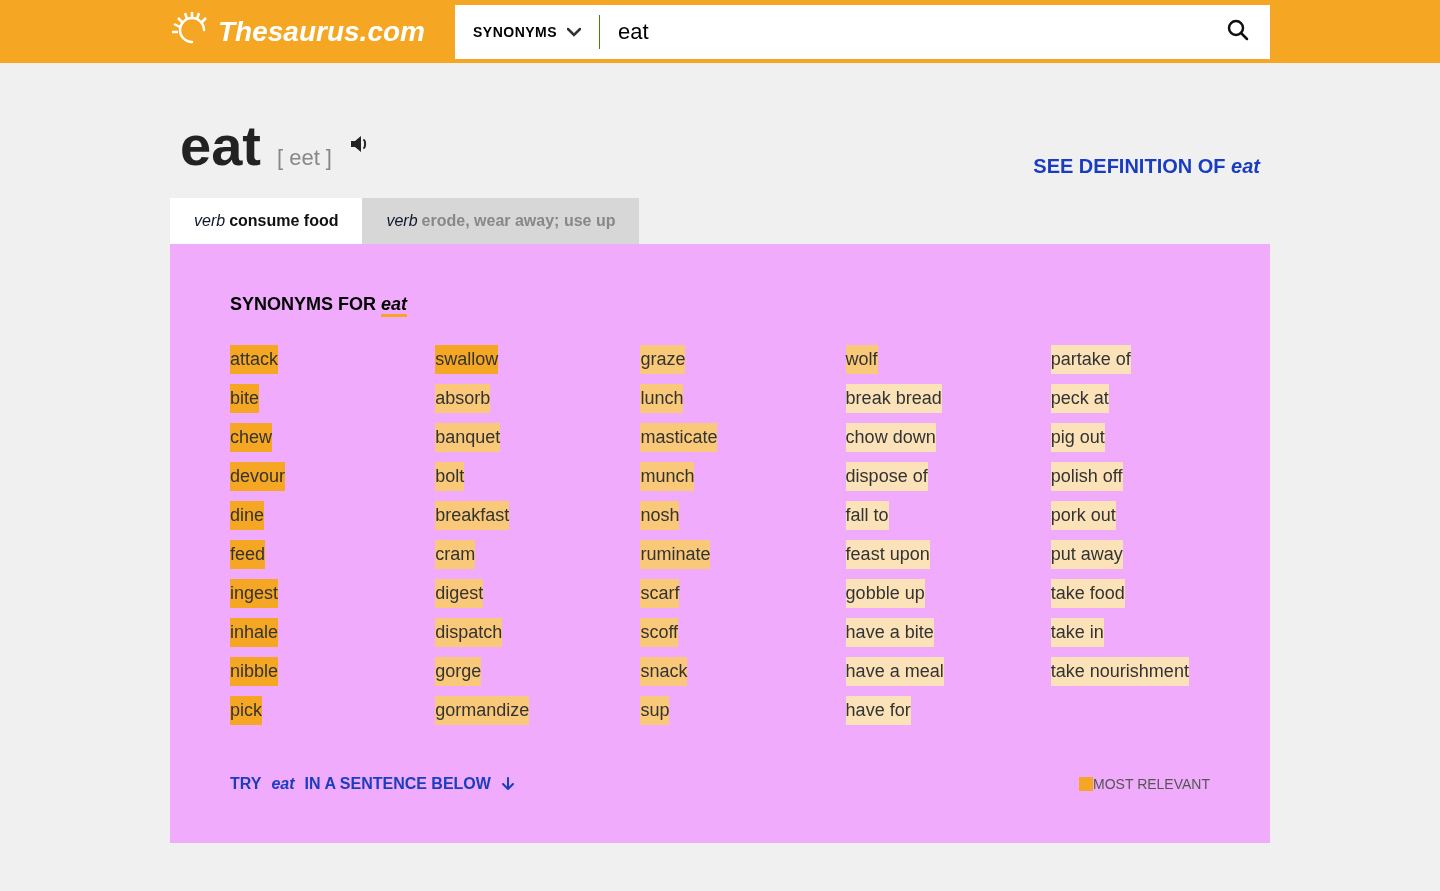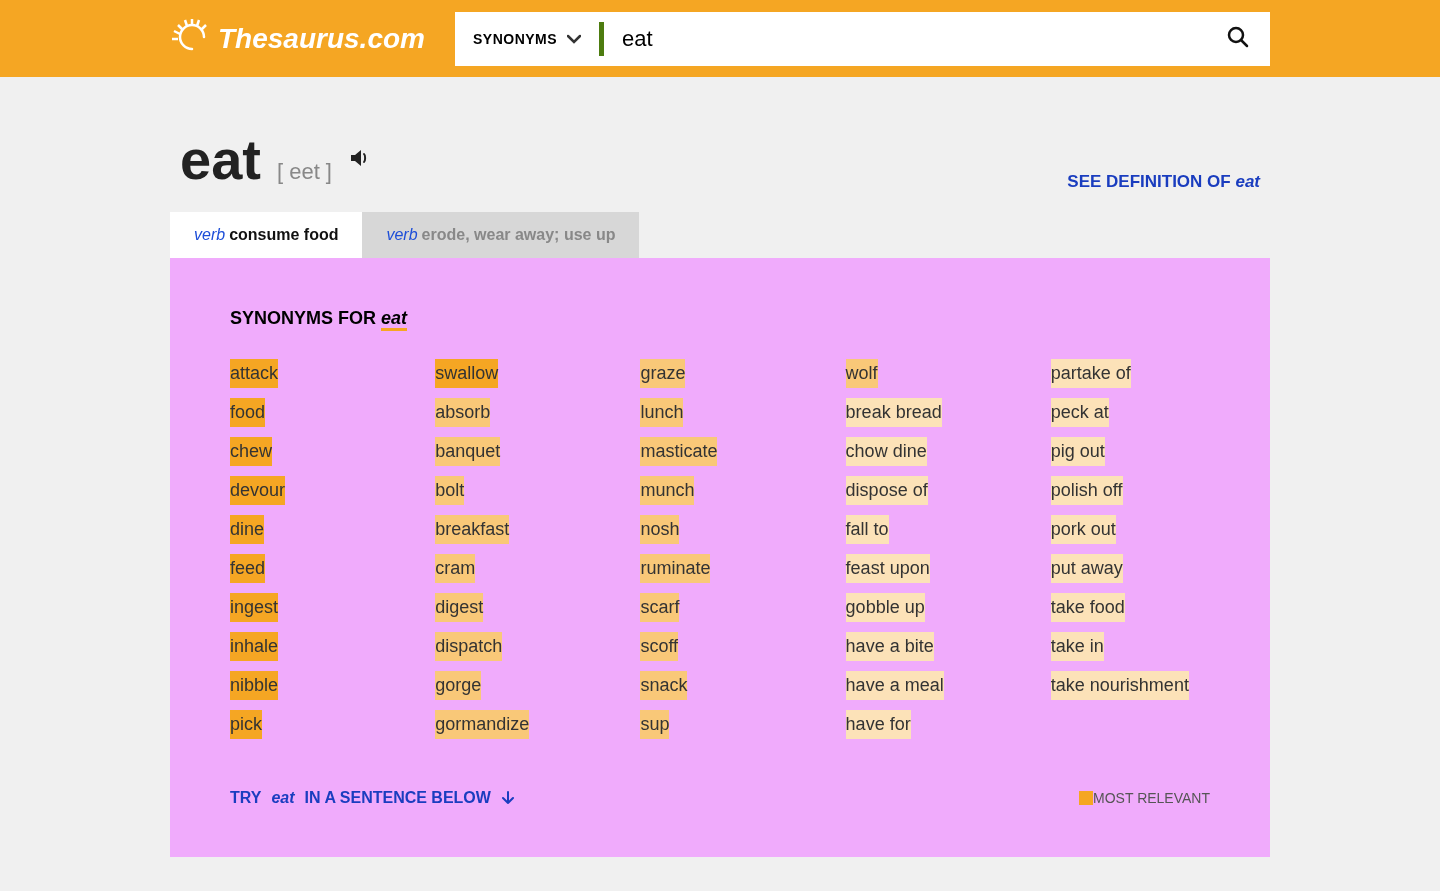--- a/index.html
+++ b/index.html
@@ -1,20 +1,20 @@
 <!DOCTYPE html>
 <html><head>
 <meta charset="utf-8">
 <style>
 * { margin: 0; padding: 0; box-sizing: border-box; }
 body { font-family: Arial, Helvetica, sans-serif; background: #f0f0f0; }
 
 .header {
   background: #f5a623;
-  height: 77px;
+  height: 63px;
   display: flex;
   align-items: center;
   padding: 0 20px;
 }
 .header-inner {
   display: flex;
   align-items: center;
   margin: 0 auto;
   width: 100%;
   max-width: 1100px;
@@ -43,21 +43,21 @@
 }
 .search-type {
   padding: 0 18px;
   font-size: 14px;
   font-weight: bold;
   letter-spacing: 0.5px;
   cursor: pointer;
   display: flex;
   align-items: center;
   gap: 10px;
-  border-right: 5px solid #4d7c0f;
+  border-right: 1px solid #4d7c0f;
   height: 34px;
 }
 .search-input {
   flex: 1;
   border: none;
   font-size: 22px;
   padding: 0 18px;
   outline: none;
   height: 100%;
 }
@@ -94,34 +94,34 @@
   font-size: 22px;
   color: #888;
 }
 .speaker {
   cursor: pointer;
   align-self: center;
 }
 .def-link {
   color: #1a3dbf;
   font-weight: bold;
-  font-size: 17px;
+  font-size: 20px;
   cursor: pointer;
 }
 .def-link .italic { font-style: italic; }
 
 .tabs {
   display: flex;
 }
 .tab {
   padding: 14px 24px;
   font-size: 16px;
   cursor: pointer;
 }
-.tab .pos { font-style: italic; color: #1d4ed8; font-weight: normal; margin-right: 4px; }
+.tab .pos { font-style: italic; color: #0f172a; font-weight: normal; margin-right: 4px; }
 .tab .def { font-weight: bold; color: #333; }
 .tab.active { background: white; }
 .tab.active .def { color: #111; }
 .tab:not(.active) { background: #d7d7d7; }
 .tab:not(.active) .def { color: #888; }
 
 .panel {
   background: #f0abfc;
   padding: 50px 60px;
 }
@@ -240,21 +240,21 @@
       <div class="tab"><span class="pos">verb</span><span class="def">erode, wear away; use up</span></div>
     </div>
 
   <div class="panel">
     <div class="syn-heading">
       <span>SYNONYMS FOR </span><span class="word-it">eat</span>
     </div>
     <div class="syn-grid" id="syn-grid">
         <div class="syn-col">
           <span class="syn-item rel-1">attack</span>
-          <span class="syn-item rel-1">food</span>
+          <span class="syn-item rel-1">bite</span>
           <span class="syn-item rel-1">chew</span>
           <span class="syn-item rel-1">devour</span>
           <span class="syn-item rel-1">dine</span>
           <span class="syn-item rel-1">feed</span>
           <span class="syn-item rel-1">ingest</span>
           <span class="syn-item rel-1">inhale</span>
           <span class="syn-item rel-1">nibble</span>
           <span class="syn-item rel-1">pick</span>
         </div>
         <div class="syn-col">
@@ -277,21 +277,21 @@
           <span class="syn-item rel-2">nosh</span>
           <span class="syn-item rel-2">ruminate</span>
           <span class="syn-item rel-2">scarf</span>
           <span class="syn-item rel-2">scoff</span>
           <span class="syn-item rel-2">snack</span>
           <span class="syn-item rel-2">sup</span>
         </div>
         <div class="syn-col">
           <span class="syn-item rel-2">wolf</span>
           <span class="syn-item rel-3">break bread</span>
-          <span class="syn-item rel-3">chow dine</span>
+          <span class="syn-item rel-3">chow down</span>
           <span class="syn-item rel-3">dispose of</span>
           <span class="syn-item rel-3">fall to</span>
           <span class="syn-item rel-3">feast upon</span>
           <span class="syn-item rel-3">gobble up</span>
           <span class="syn-item rel-3">have a bite</span>
           <span class="syn-item rel-3">have a meal</span>
           <span class="syn-item rel-3">have for</span>
         </div>
         <div class="syn-col">
           <span class="syn-item rel-3">partake of</span>

